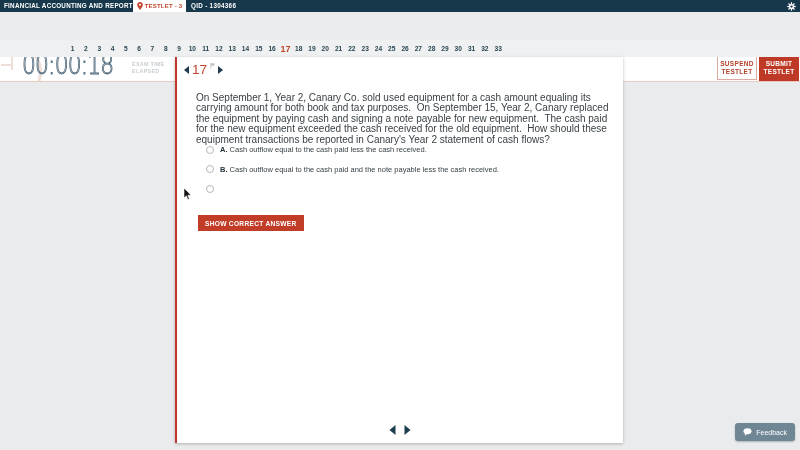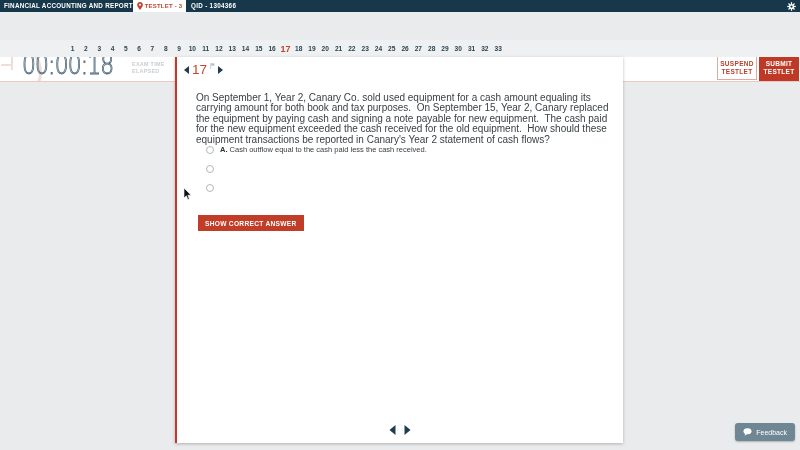--- a/index.html
+++ b/index.html
@@ -268,20 +268,21 @@
 
     <div class="qtext">On September 1, Year 2, Canary Co. sold used equipment for a cash amount equaling its carrying amount for both book and tax purposes.  On September 15, Year 2, Canary replaced the equipment by paying cash and signing a note payable for new equipment.  The cash paid for the new equipment exceeded the cash received for the old equipment.  How should these equipment transactions be reported in Canary's Year 2 statement of cash flows?</div>
 
     <div class="opts">
         <div class="opt">
        <span class="radio"></span>
        <span class="opt-t"><b>A.</b> Cash outflow equal to the cash paid less the cash received.</span>
      </div>
         <div class="opt">
        <span class="radio"></span>
+       <span class="opt-t"><b>B.</b> Cash outflow equal to the cash paid and the note payable less the cash received.</span>
      </div>
         <div class="opt">
        <span class="radio"></span>
      </div>
       </div>
 
     <button class="show-answer">SHOW CORRECT ANSWER</button>
 
     <div class="pagenav">
       <div class="tl"></div>

